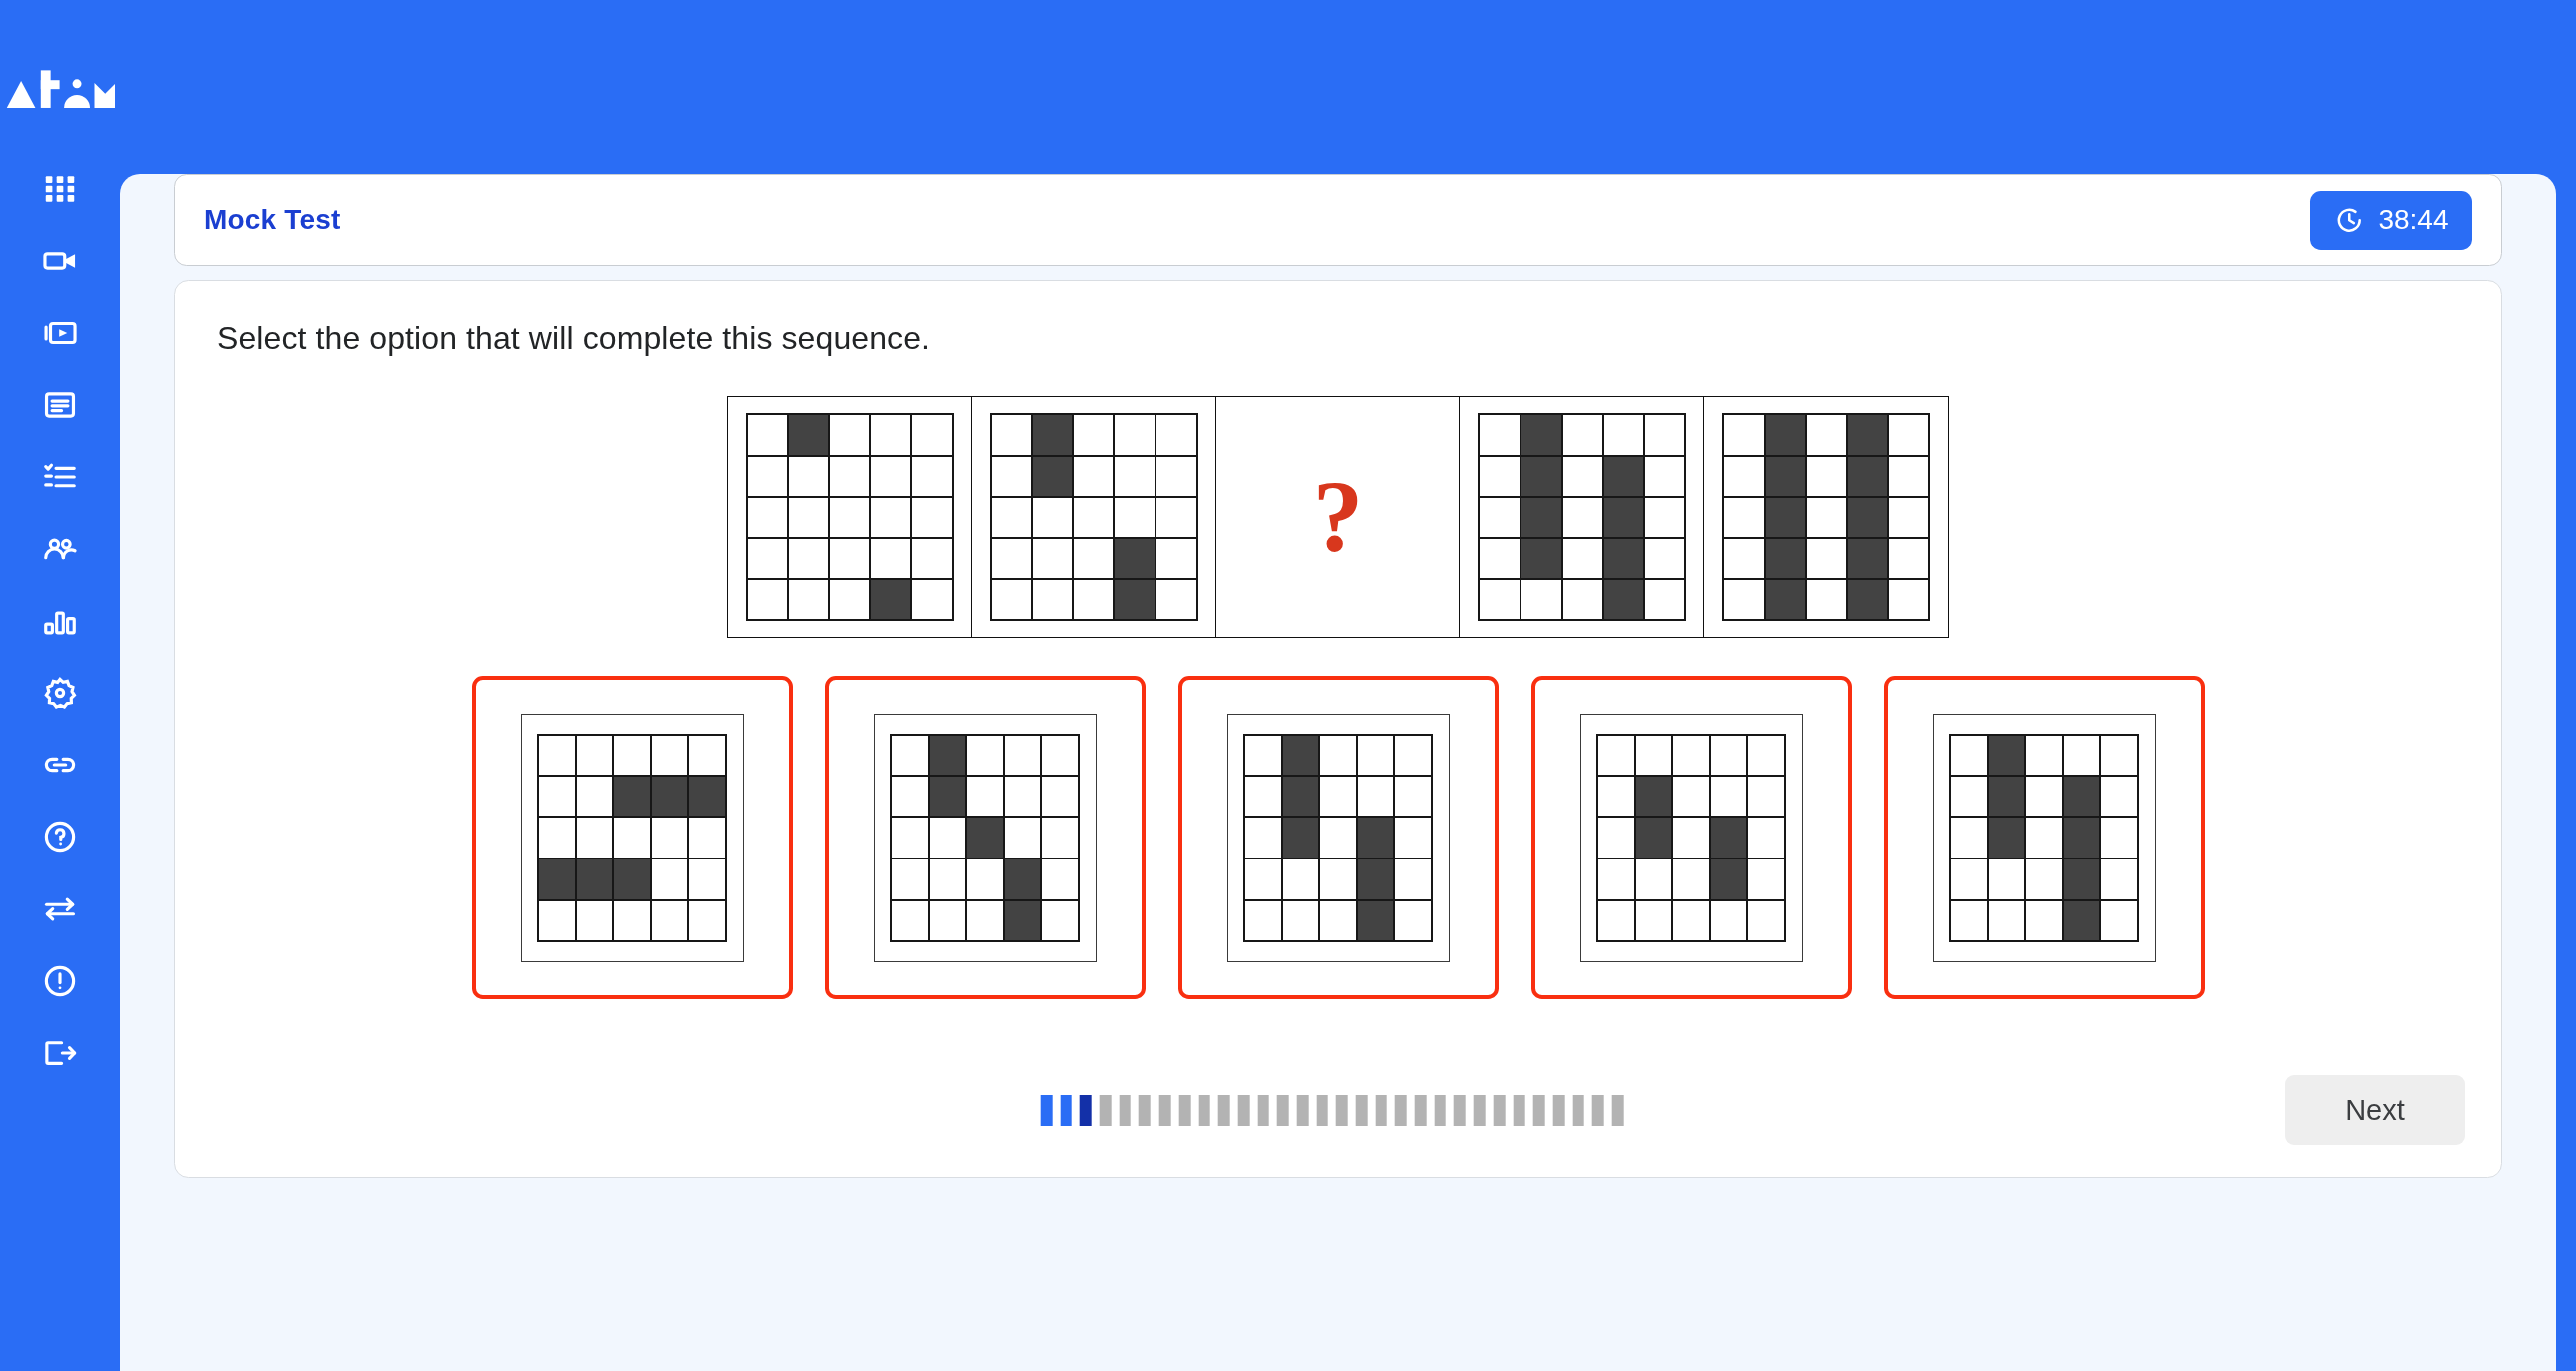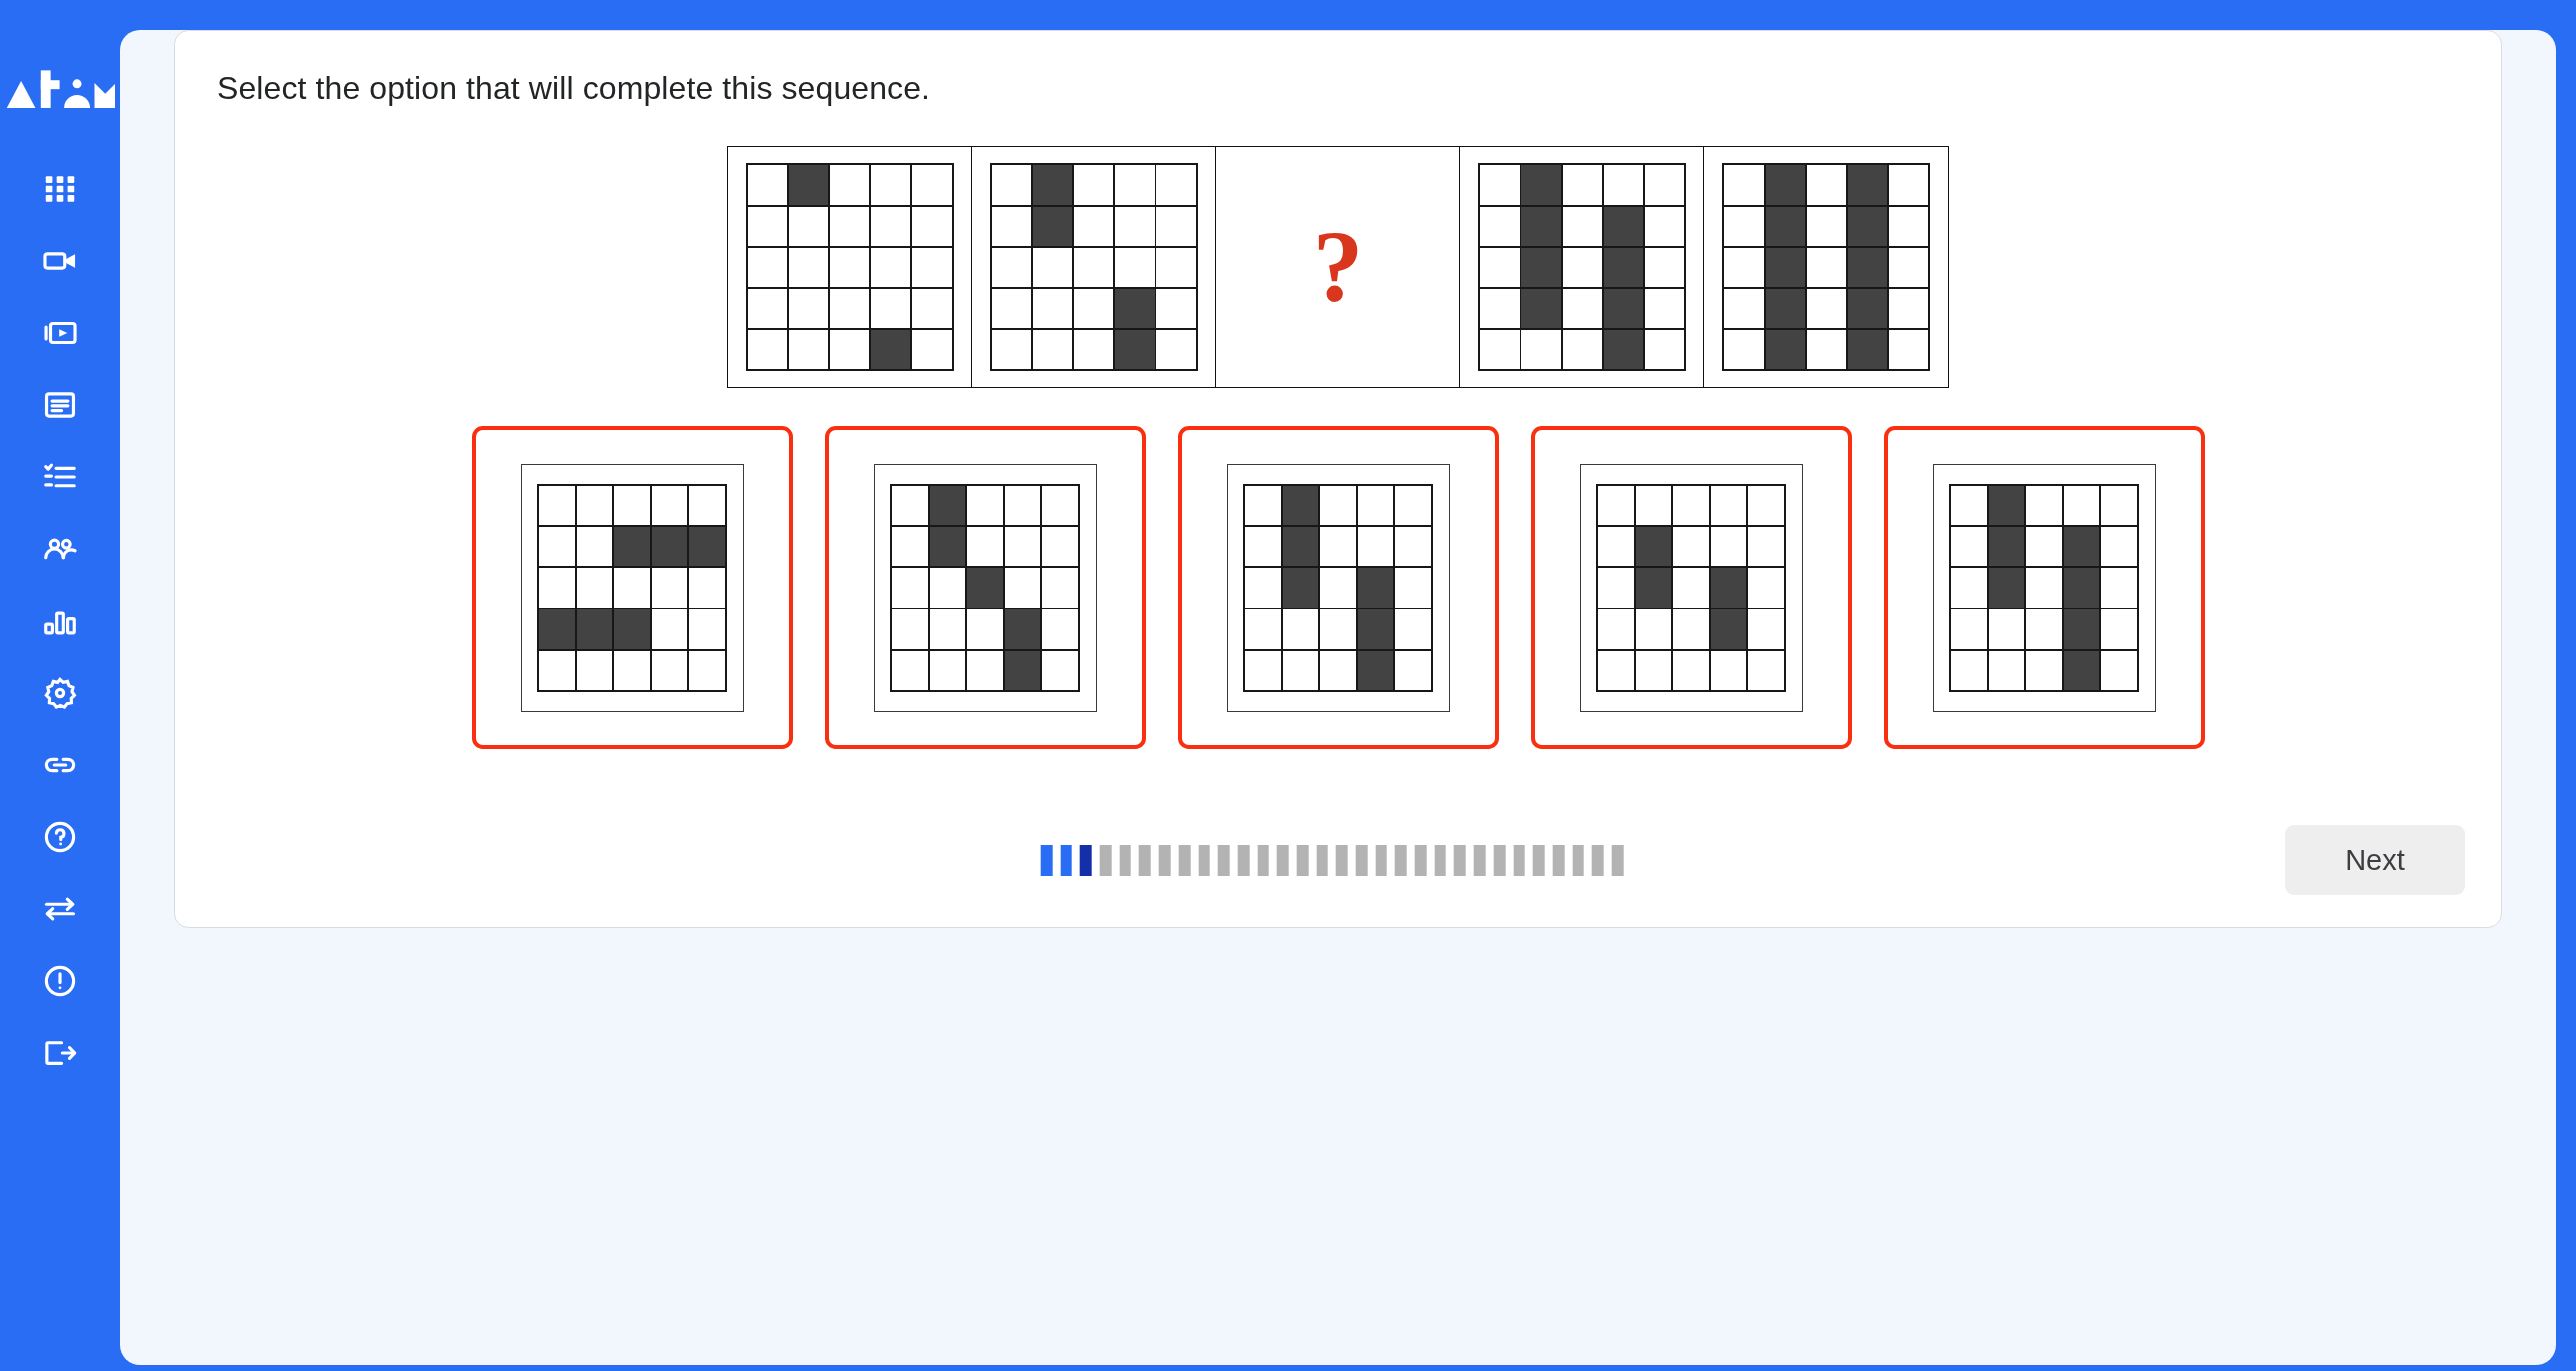--- a/index.html
+++ b/index.html
@@ -402,20 +402,33 @@
           </svg>
         </span>
       </div>
 
     </nav>
   </aside>
 
   <main class="main">
     <div class="page">
 
+      <div class="header-card">
+        <span class="test-title">Mock Test</span>
+
+        <div class="timer-badge">
+          <span>
+            <svg viewBox="0 0 24 24" fill="none" stroke="#ffffff" stroke-width="2" aria-hidden="true">
+              <path d="M20.2 12 a8.2 8.2 0 1 1 -3.3 -6.6" stroke-linecap="round"></path>
+              <path d="M12 7.3 V12 L15.6 14.2" stroke-linecap="round" stroke-linejoin="round"></path>
+            </svg>
+          </span>
+          <span>38:44</span>
+        </div>
+      </div>
 
       <section class="question-card">
 
         <div class="question-text">Select the option that will complete this sequence.</div>
 
         <div class="sequence-strip">
             <div class="seq-cell">
               <div class="grid5 seq-grid">
                 <div class="cell"></div>
                 <div class="cell on"></div>

